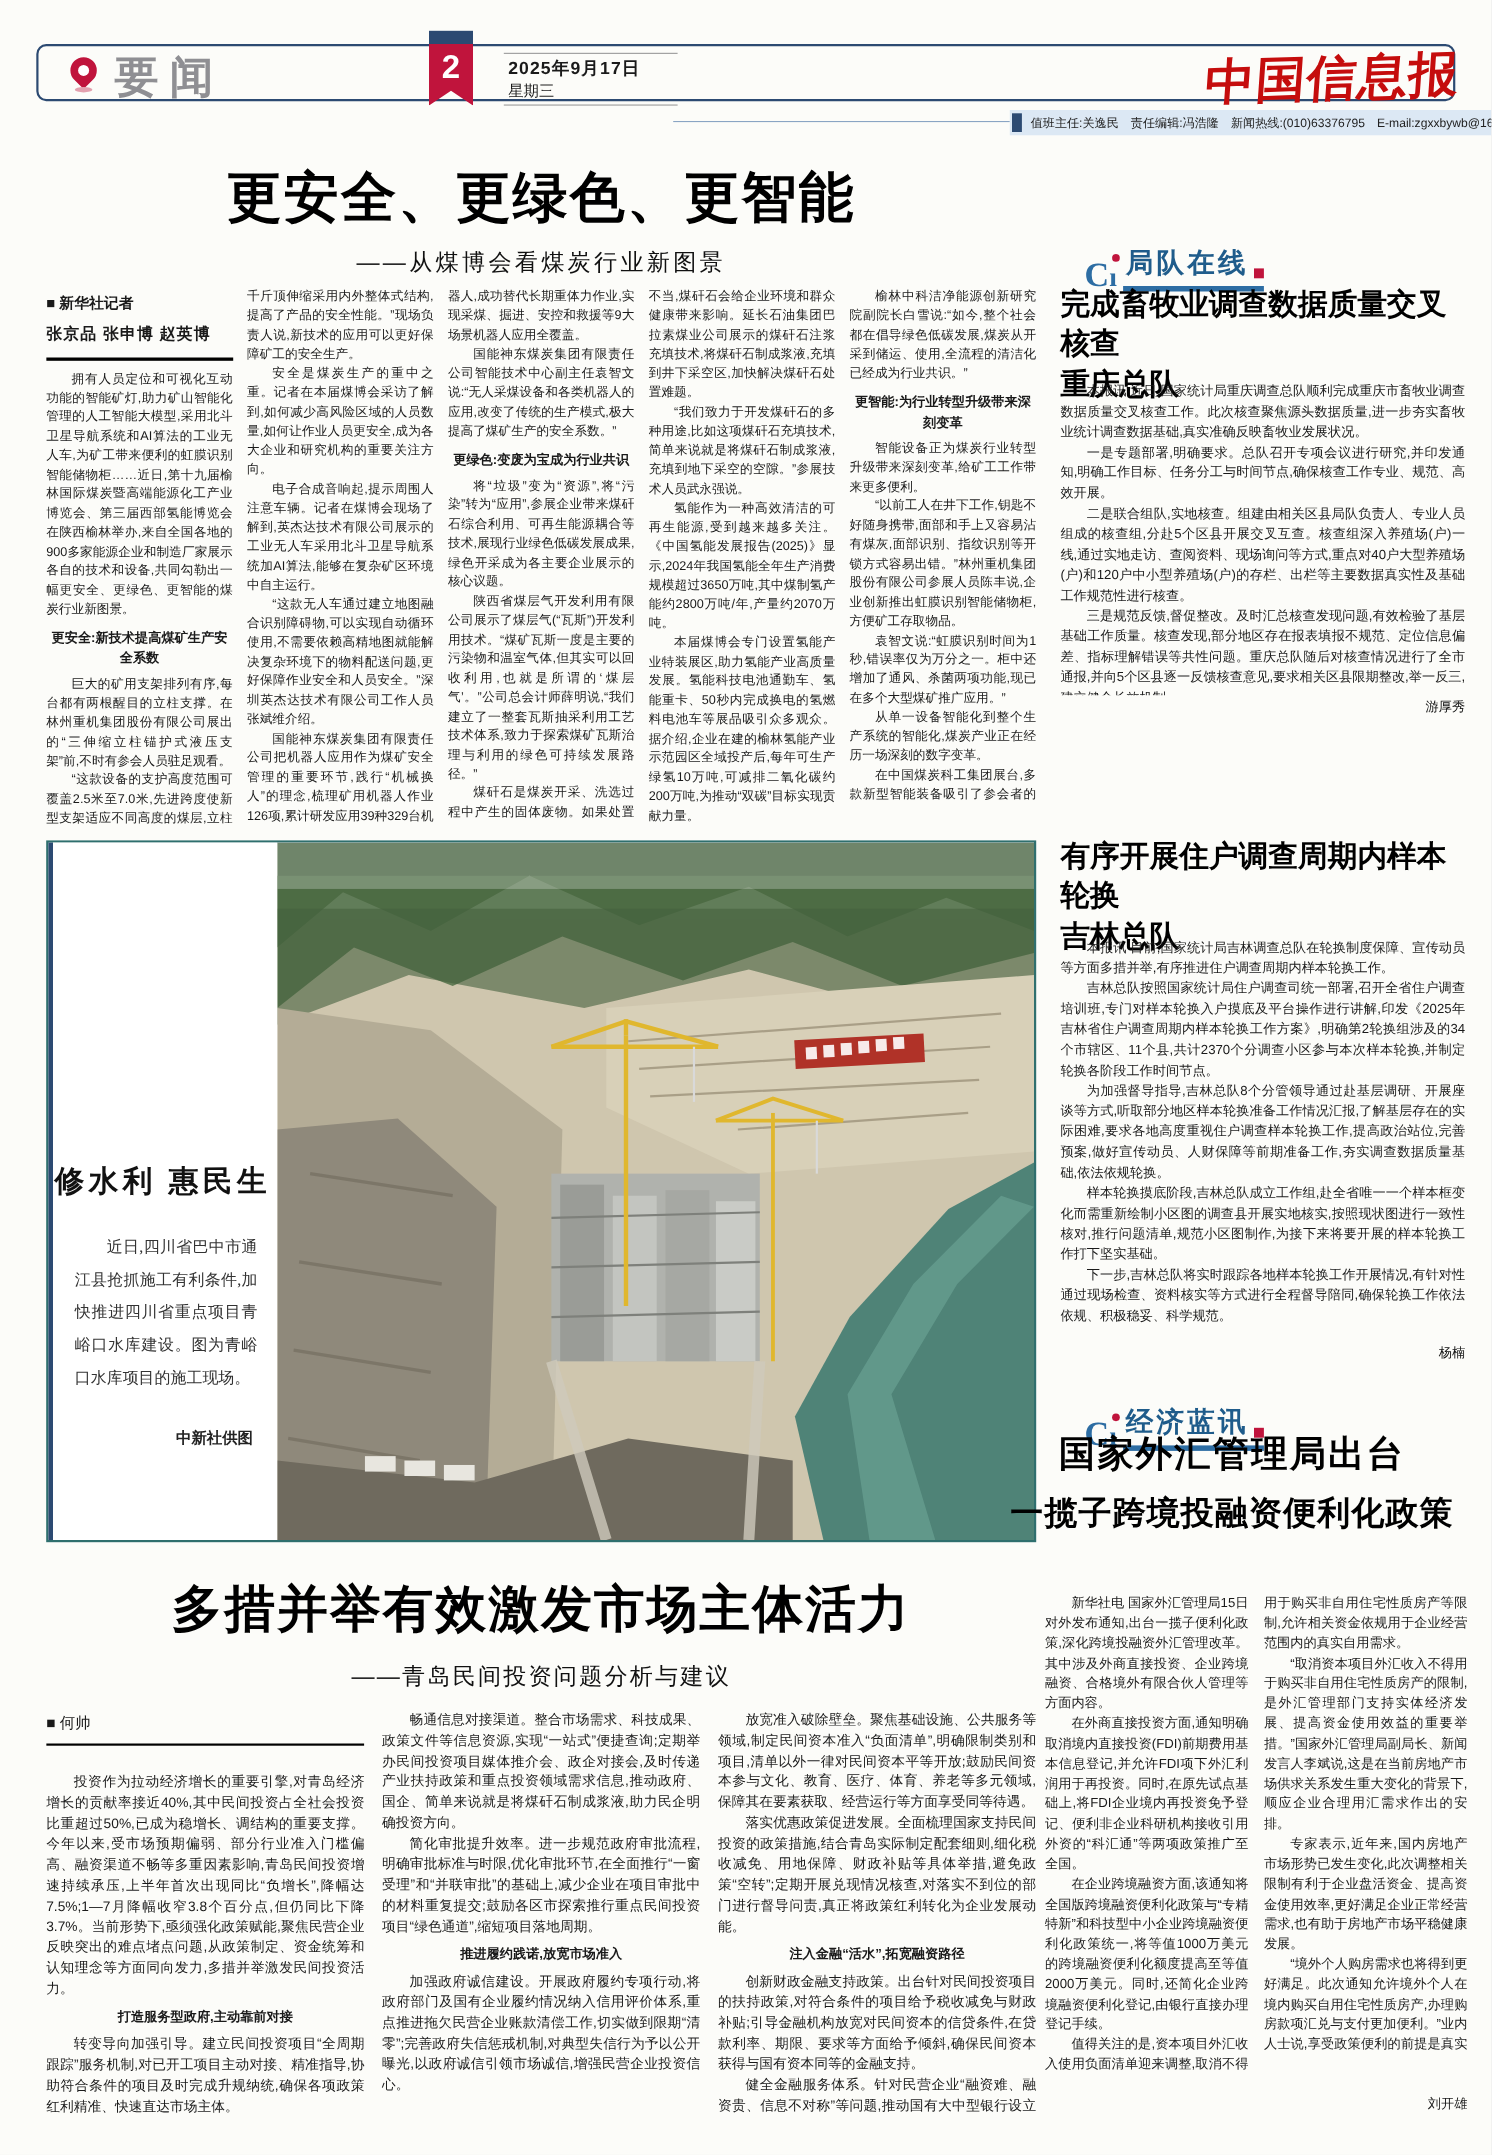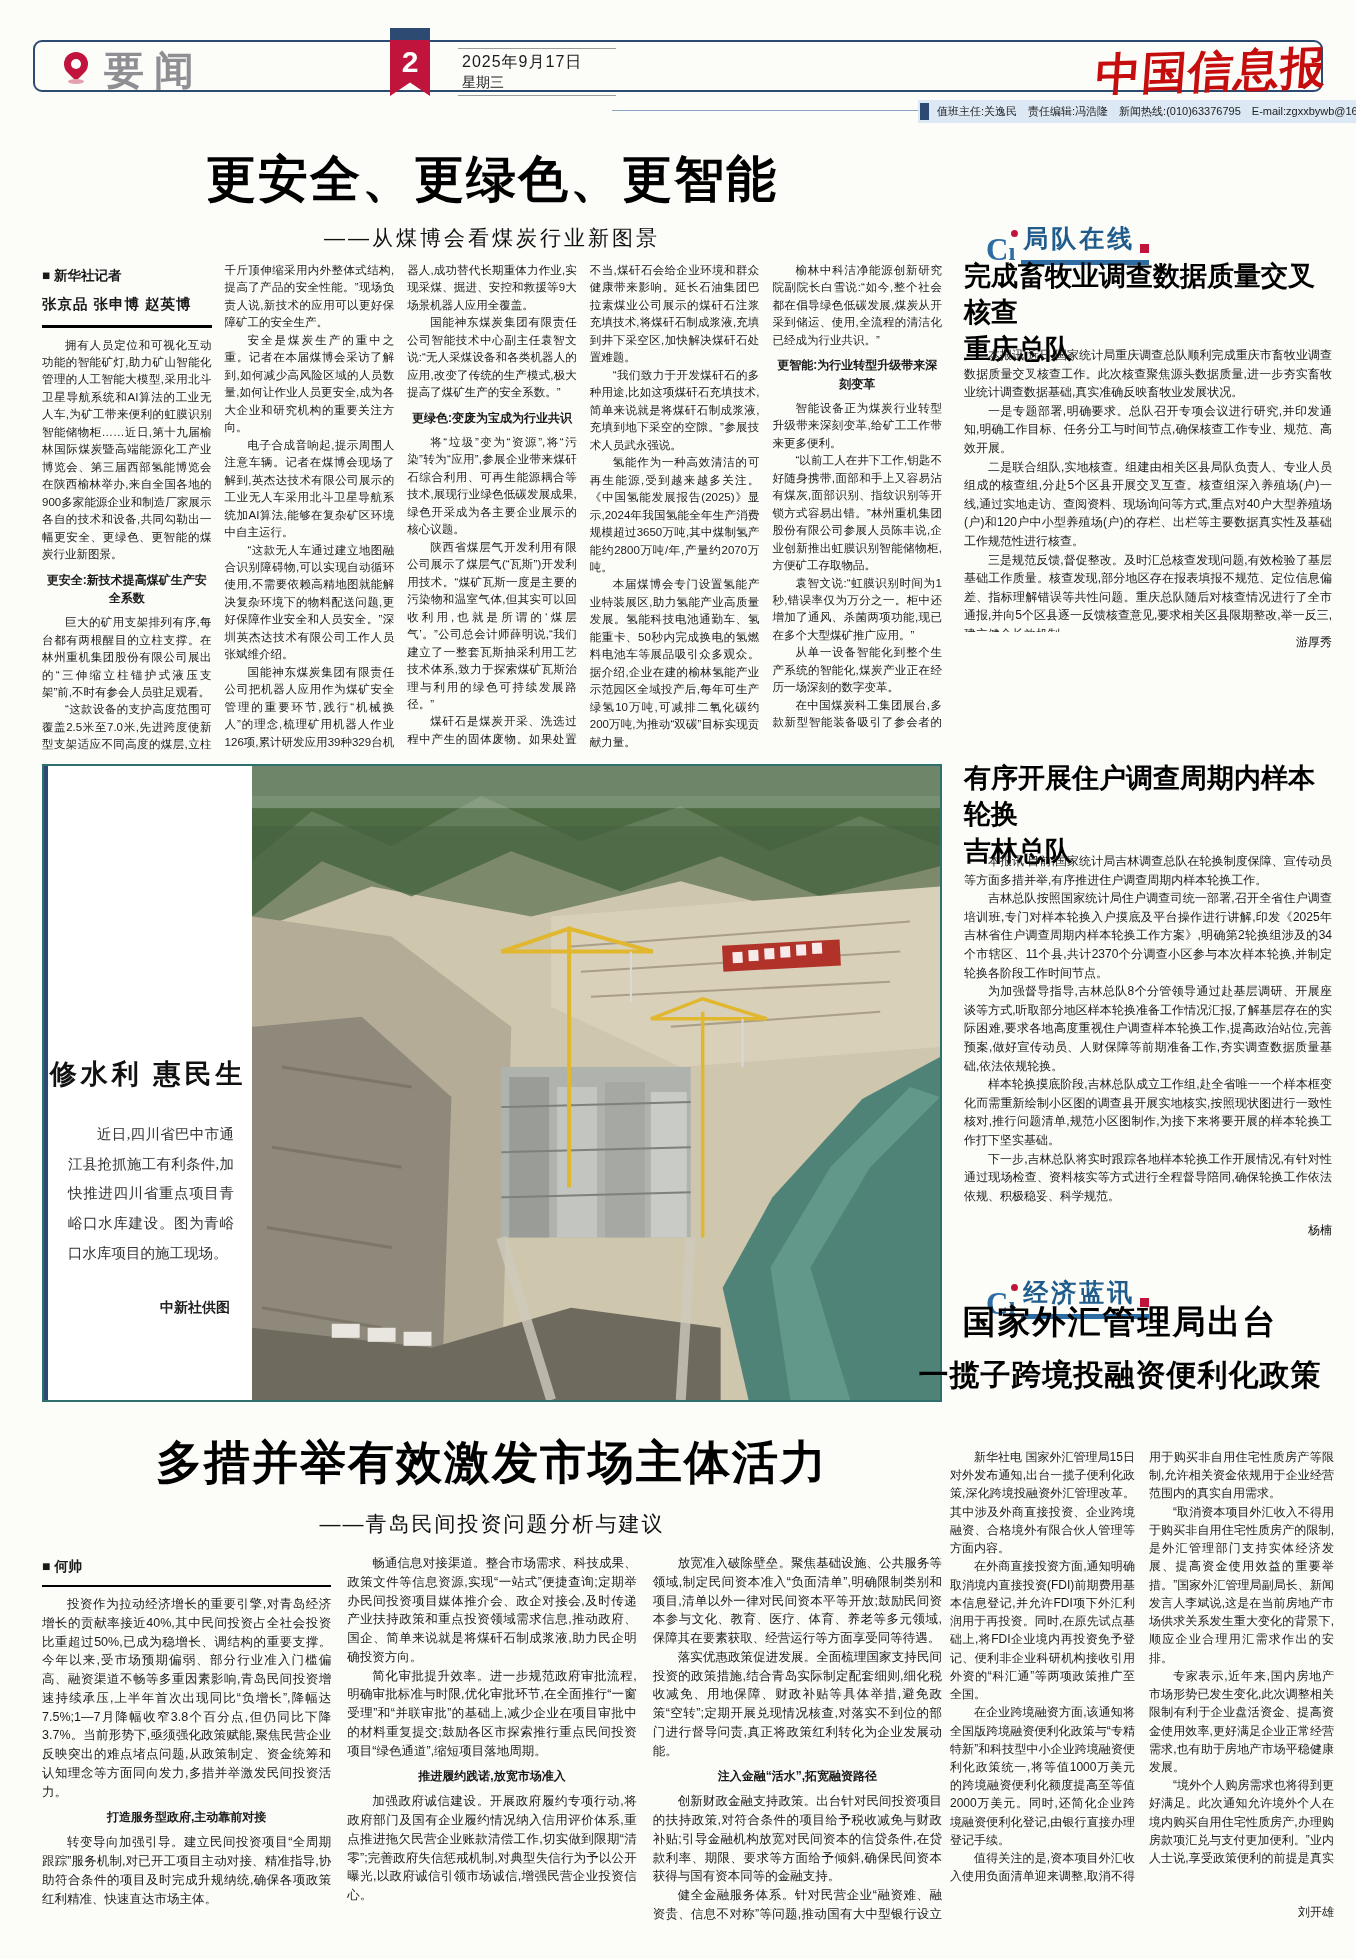--- a/index.html
+++ b/index.html
@@ -16,21 +16,21 @@
     background:#fff;border-radius:50%;}
   .pin-shadow{position:absolute;left:6px;top:29px;width:16px;height:5px;background:#e3a0ae;border-radius:50%;}
   .section-label{position:absolute;left:104px;top:43px;font-size:40px;font-weight:900;
     color:#8f8f93;letter-spacing:10px;}
   .ribbon{position:absolute;left:390px;top:28px;width:40px;height:68px;}
   .ribbon-top{height:12px;background:#2c4a72;}
   .ribbon-red{height:56px;background:#c0143c;clip-path:polygon(0 0,100% 0,100% 100%,50% 76%,0 100%);
     color:#fff;font-size:30px;font-weight:bold;text-align:center;line-height:44px;}
   .date-block{position:absolute;left:458px;top:48px;width:150px;border-top:1.5px solid #9a9a9a;
     border-bottom:1.5px solid #9a9a9a;padding:3px 4px;}
-  .date-l1{font-size:16px;font-weight:normal;letter-spacing:1px;}
+  .date-l1{font-size:16px;font-weight:bold;letter-spacing:1px;}
   .date-l2{font-size:14px;margin-top:1px;}
   .paper-logo{position:absolute;left:1058px;top:42px;width:268px;text-align:right;
     font-family:"Liberation Serif","DejaVu Serif",serif;font-size:45px;font-weight:bold;
     color:#c50d0d;transform:skewX(-6deg) rotate(-2deg);letter-spacing:1px;}
   .info-rule{position:absolute;left:612px;top:110px;width:306px;height:1px;background:#8aa5c4;}
   .info-bar{position:absolute;left:918px;top:100px;width:438px;height:23px;background:#dce8f4;
     display:flex;align-items:center;}
   .info-sq{width:9px;height:17px;background:#2c4a72;margin:0 8px 0 2px;flex:none;}
   .info-text{font-size:11px;color:#222;white-space:nowrap;}
 
@@ -63,22 +63,22 @@
   .photo-pane svg{display:block;width:100%;height:100%;}
 
   
   .q-headline{position:absolute;left:42px;top:1432px;width:900px;text-align:center;
     font-size:46px;font-weight:900;letter-spacing:2px;color:#000;}
   .q-subtitle{position:absolute;left:42px;top:1510px;width:900px;text-align:center;
     font-size:21px;letter-spacing:2px;color:#111;}
   .q-body{position:absolute;left:42px;top:1554px;width:900px;height:384px;
     column-count:3;column-gap:16px;column-fill:auto;overflow:hidden;
     font-size:12.5px;line-height:1.5;text-align:justify;}
-  .q-byline-box{break-inside:avoid;border-bottom:2.5px solid #000;padding:2px 0 8px 0;margin-bottom:8px;
-    font-size:14px;font-weight:bold;}
+  .q-byline-box{break-inside:avoid;border-bottom:2.5px solid #000;padding:2px 0 8px 0;margin-bottom:24px;
+    font-size:14px;font-weight:normal;}
 
   
   .sec-head{position:absolute;display:flex;align-items:flex-end;}
   .ci{font-weight:900;color:#2d6da3;font-size:31px;line-height:1;margin-right:6px;
       font-family:"Liberation Serif","DejaVu Serif",serif;}
   .ci .i{position:relative;font-size:25px;}
   .ci .i::before{content:'';position:absolute;top:-8px;left:3px;width:7px;height:7px;
       background:#c0143c;border-radius:50%;}
   .sec-label-text{font-size:25px;font-weight:900;color:#1f5c8b;letter-spacing:3px;
       border-bottom:5px solid #2d6da3;padding:0 14px 5px 2px;position:relative;margin-top:28px;}

